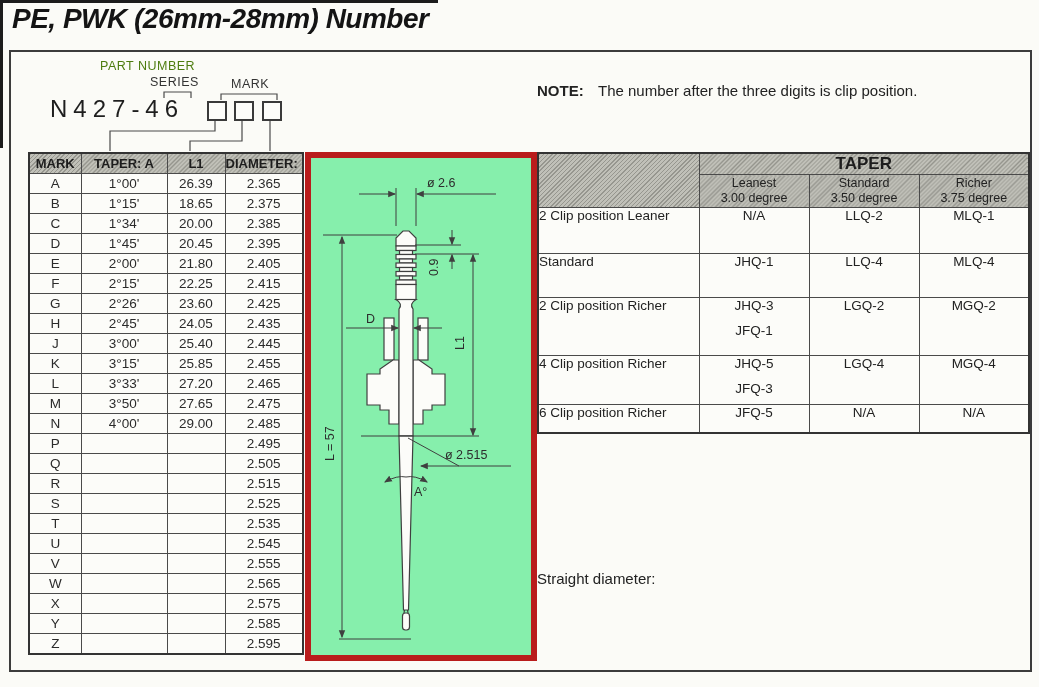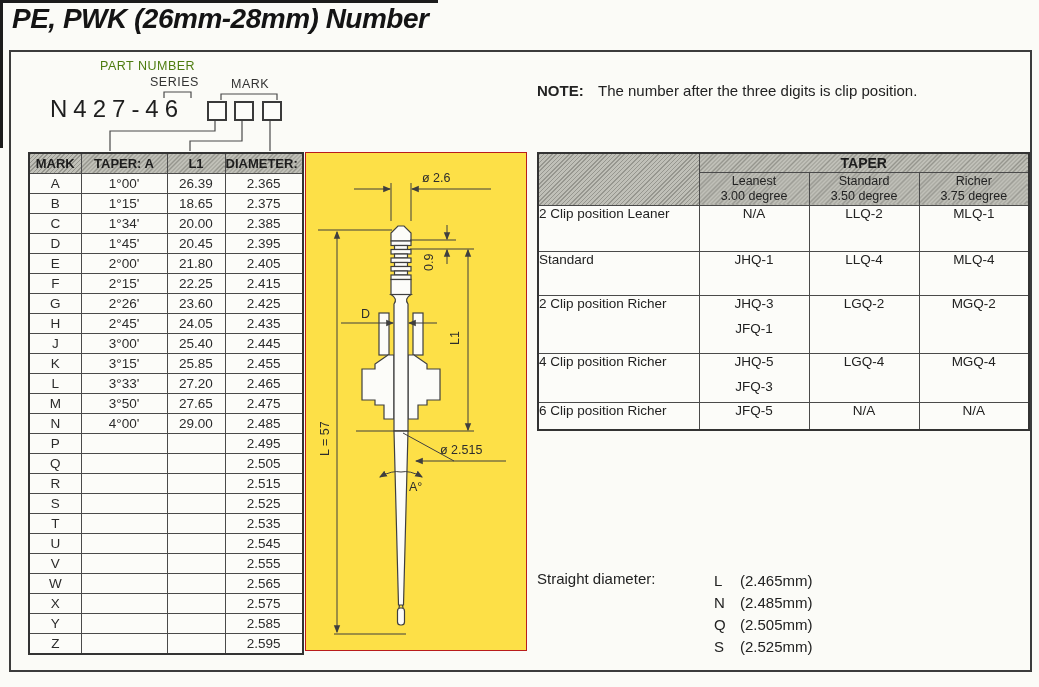--- a/index.html
+++ b/index.html
@@ -23,40 +23,40 @@
   .spec-table{position:absolute;left:28px;top:152px;border-collapse:collapse;table-layout:fixed;
               width:274px;border:2px solid #333;background:#fcfcf9;}
   .spec-table th,.spec-table td{border:1px solid #4a4a4a;text-align:center;font-size:13.5px;
               height:19px;padding:0;line-height:19px;overflow:hidden;white-space:nowrap;}
   .spec-table th{font-size:13px;font-weight:bold;color:#1d1d1d;}
   .gray-hatch{background-color:#c0c0b8;
     background-image:repeating-linear-gradient(135deg,rgba(40,40,35,.28) 0 1px,rgba(0,0,0,0) 1px 3px);}
 
   
   .diagram{position:absolute;left:305px;top:152px;width:220px;height:497px;
-           border:1px solid #b91c1c;background:#fde047;}
+           border:6px solid #b91c1c;background:#86efac;}
   .diagram text{font-family:"Liberation Sans",sans-serif;font-size:12.5px;fill:#2d2d2d;}
 
   
   .note{position:absolute;left:537px;top:79px;display:flex;font-size:15px;color:#222;}
   .note-label{font-weight:bold;width:61px;line-height:23px;}
   .note-lines div{line-height:23px;}
 
   
   .taper-table{position:absolute;left:537px;top:152px;border-collapse:collapse;table-layout:fixed;
                width:491px;border:2px solid #333;background:#fcfcf9;}
   .taper-table th,.taper-table td{border:1px solid #4a4a4a;padding:0;}
   .taper-table thead tr:nth-child(1){height:19px;}
   .taper-table thead tr:nth-child(2){height:33px;}
   .taper-table tbody tr:nth-child(1){height:46px;}
   .taper-table tbody tr:nth-child(2){height:44px;}
   .taper-table tbody tr:nth-child(3){height:58px;margin-top:19px;}
   .taper-table tbody tr:nth-child(4){height:49px;}
   .taper-table tbody tr:nth-child(5){height:28px;}
-  .taper-title{font-size:14px;font-weight:bold;text-align:center;color:#1d1d1d;}
+  .taper-title{font-size:17px;font-weight:bold;text-align:center;color:#1d1d1d;}
   .taper-sub{font-size:12.5px;font-weight:normal;text-align:center;line-height:15px;color:#222;}
   .tlabel{font-size:13.5px;text-align:left;vertical-align:top;padding:9px 0 0 9px;color:#222;}
   .tcell{font-size:13.5px;text-align:center;vertical-align:top;padding-top:9px;color:#222;}
   .tcell div{line-height:16px;}
   .tcell div + div{margin-top:9px;}
 
   
   .sd-label{position:absolute;left:537px;top:570px;font-size:15px;color:#222;}
   .sd-items{position:absolute;left:714px;top:570px;font-size:15px;color:#222;}
   .sd-row{line-height:22px;}
@@ -406,20 +406,14 @@
             <div>N/A</div>
           </td>
           <td class="tcell">
             <div>N/A</div>
           </td>
         </tr>
       </tbody>
   </table>
 
   <div class="sd-label">Straight diameter:</div>
-  <div class="sd-items">
-      <div class="sd-row"><span class="sd-letter">L</span><span>(2.465mm)</span></div>
-      <div class="sd-row"><span class="sd-letter">N</span><span>(2.485mm)</span></div>
-      <div class="sd-row"><span class="sd-letter">Q</span><span>(2.505mm)</span></div>
-      <div class="sd-row"><span class="sd-letter">S</span><span>(2.525mm)</span></div>
-    </div>
 
 </div>
 
 </body></html>

